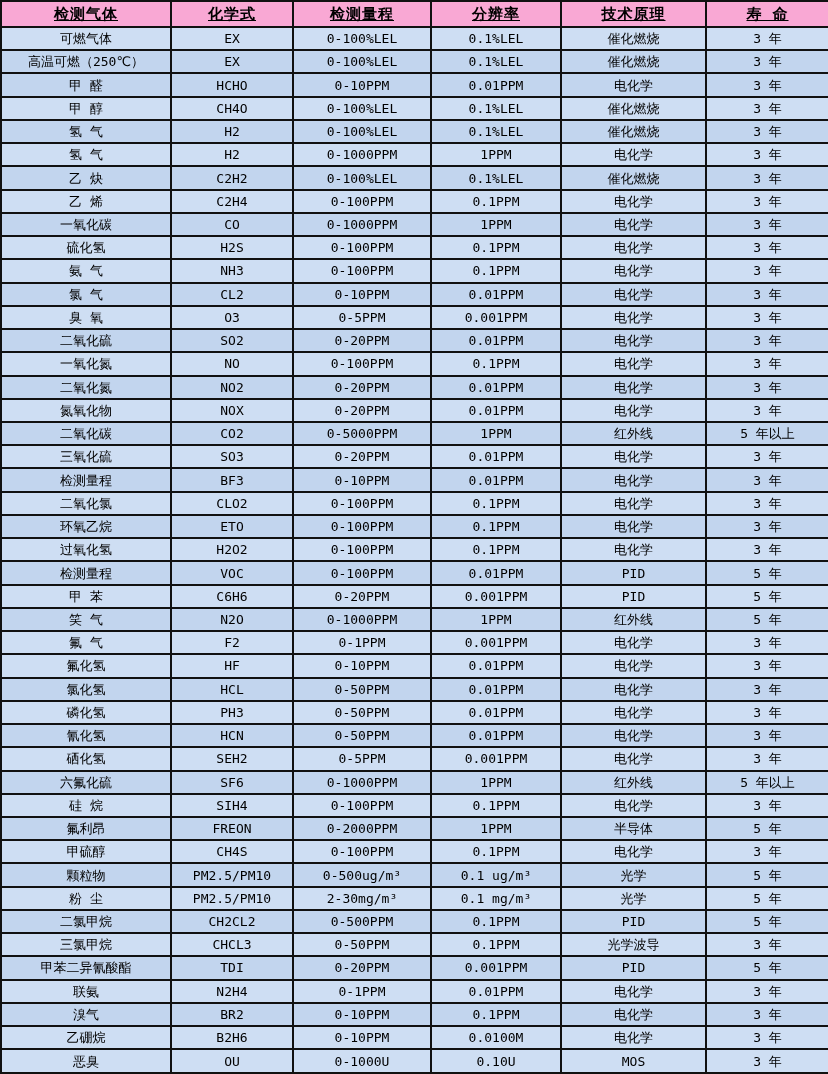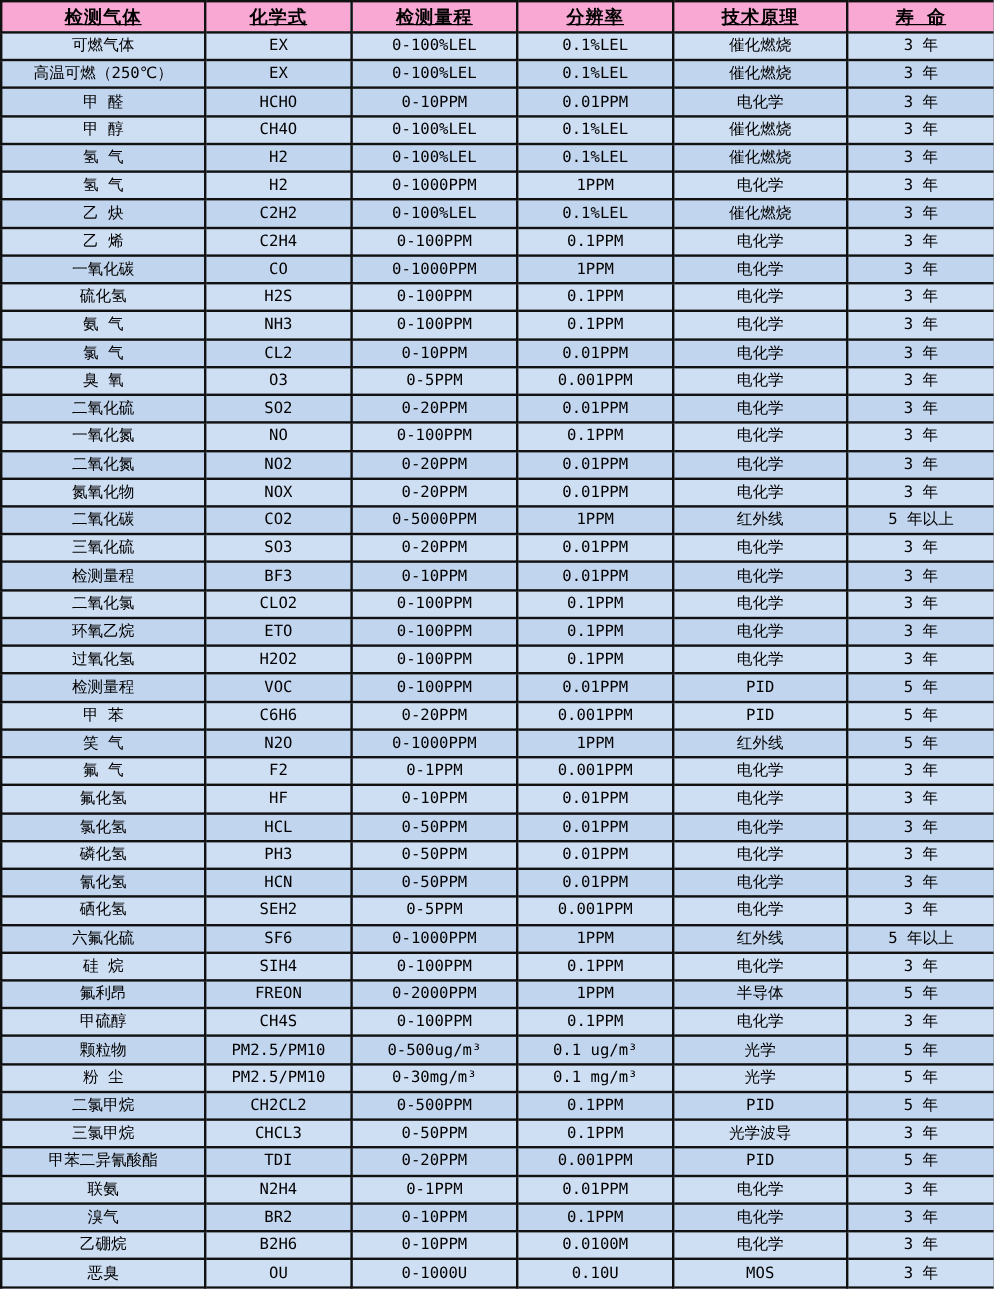--- a/index.html
+++ b/index.html
@@ -362,21 +362,21 @@
           <td>颗粒物</td>
           <td>PM2.5/PM10</td>
           <td>0-500ug/m³</td>
           <td>0.1 ug/m³</td>
           <td>光学</td>
           <td>5 年</td>
         </tr>
         <tr class="odd">
           <td>粉 尘</td>
           <td>PM2.5/PM10</td>
-          <td>0-30mg/m³</td>
+          <td>2-30mg/m³</td>
           <td>0.1 mg/m³</td>
           <td>光学</td>
           <td>5 年</td>
         </tr>
         <tr class="even">
           <td>二氯甲烷</td>
           <td>CH2CL2</td>
           <td>0-500PPM</td>
           <td>0.1PPM</td>
           <td>PID</td>

